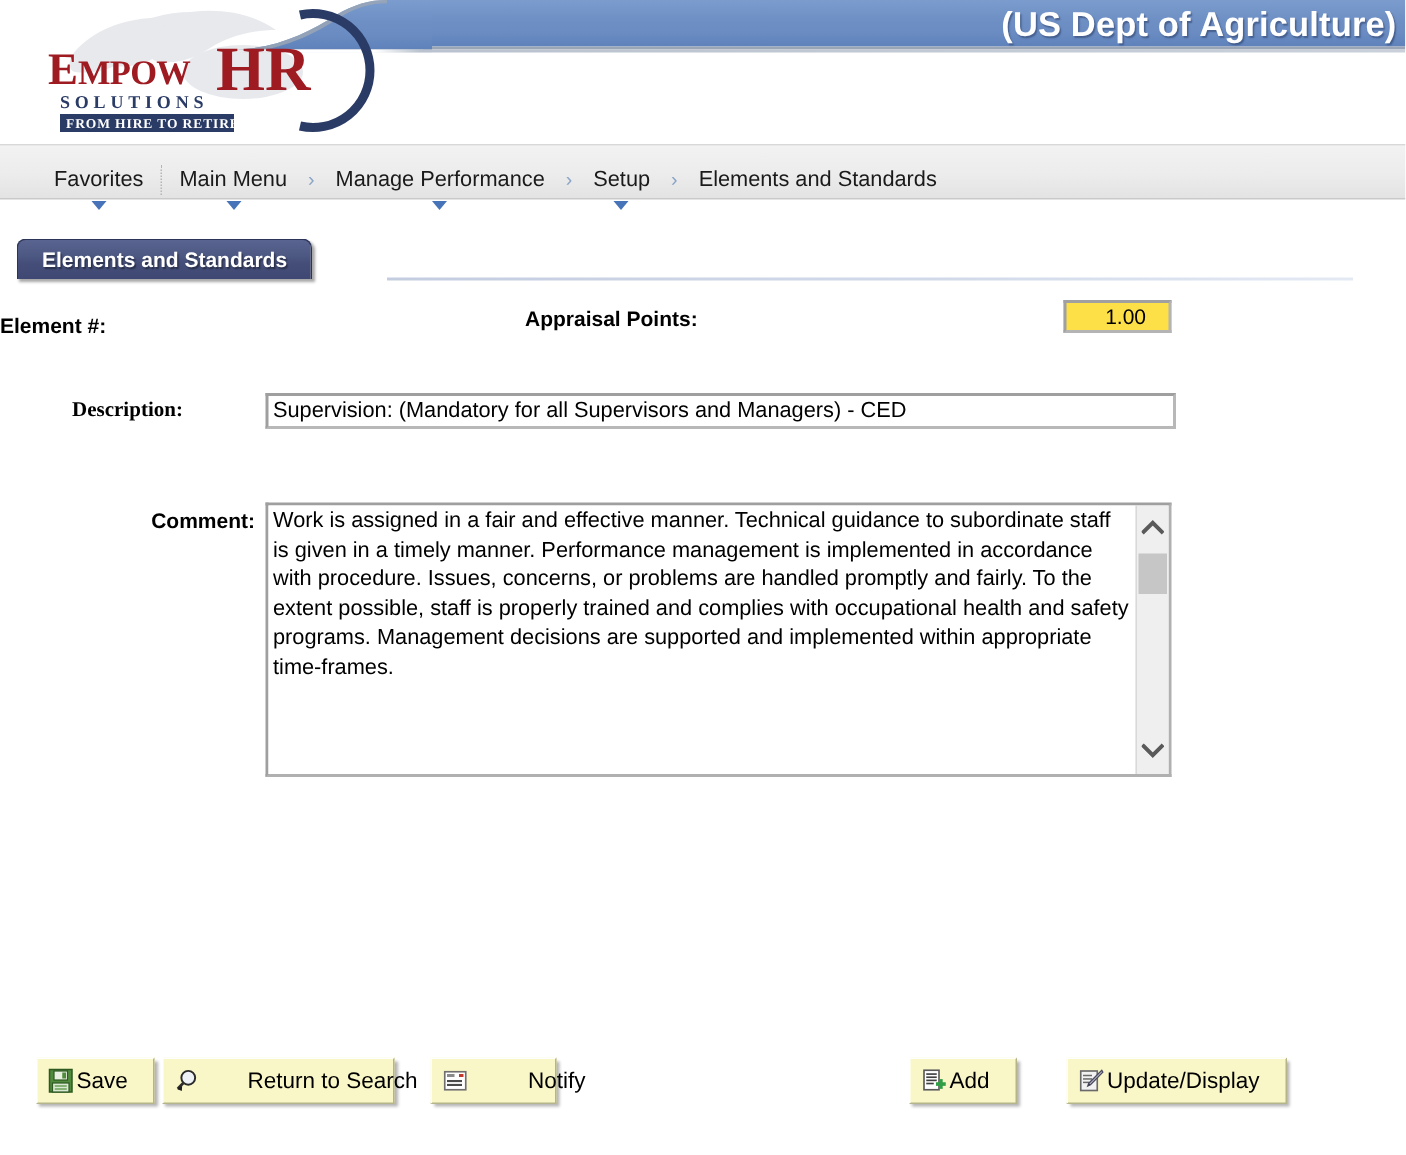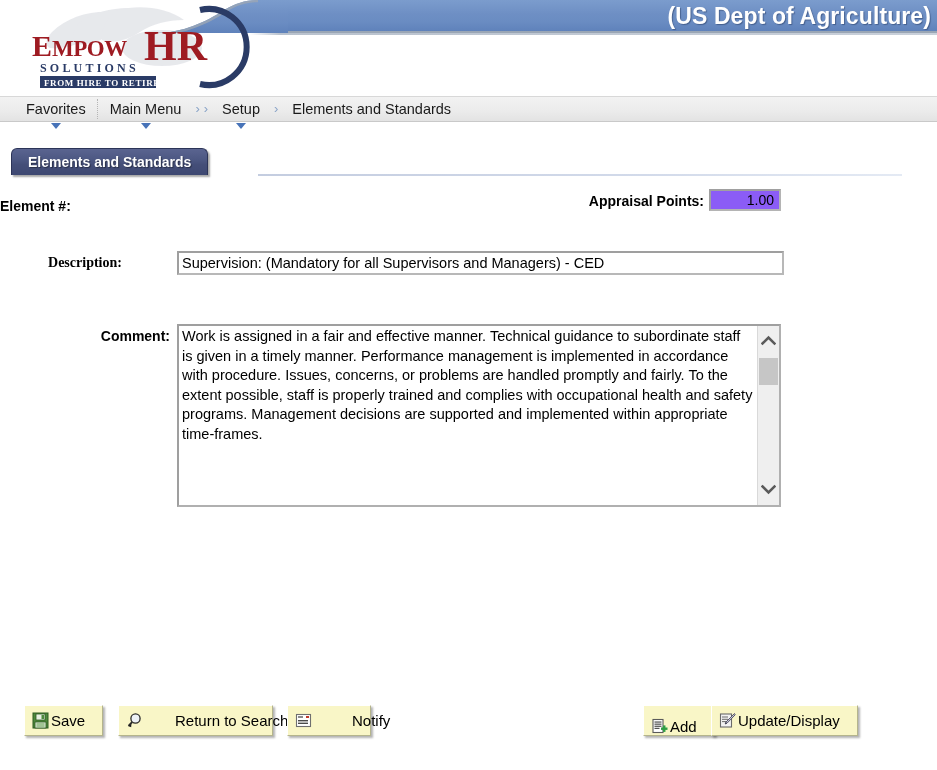--- a/index.html
+++ b/index.html
@@ -69,28 +69,28 @@
     left: 22px;
     top: 2px;
     width: 232px;
     height: 90px;
   }
   .logo svg { display: block; }
 
   
   .crumbbar {
     position: relative;
-    height: 26px;
+    height: 37px;
     background: linear-gradient(to bottom, #f2f2f2 0%, #ececec 55%, #e3e3e3 100%);
     border-top: 1px solid #d8d8d8;
     border-bottom: 1px solid #c9c9c9;
     box-sizing: border-box;
     display: flex;
     align-items: flex-end;
-    padding-left: 14px;
+    padding-left: 24px;
   }
   .crumb {
     position: relative;
     font-size: 14.5px;
     color: #1a1a1a;
     padding: 0 12px;
     line-height: 24px;
     white-space: nowrap;
     cursor: default;
   }
@@ -179,36 +179,36 @@
     left: 0;
     top: 18px;
     width: 170px;
     text-align: left;
   }
   .lbl-points {
     position: absolute;
     left: 350px;
     top: 13px;
     width: 354px;
-    text-align: right;
+    text-align: left;
   }
   .points-input {
     position: absolute;
     left: 709px;
     top: 9px;
     width: 72px;
     height: 22px;
     border: 2px solid #a0a0a0;
     border-right-color: #b4b4b4;
     border-bottom-color: #b4b4b4;
-    background: #8b5cf6;
+    background: #fde047;
     font-family: "Liberation Sans", sans-serif;
     font-size: 14px;
     text-align: right;
-    padding: 0 5px;
+    padding: 0 15px;
     box-sizing: border-box;
     color: #000;
   }
   .lbl-desc {
     position: absolute;
     left: 0;
     top: 75px;
     width: 170px;
     text-align: center;
     font-family: Liberation Serif, serif;
@@ -323,23 +323,23 @@
   }
   .btn .bicon {
     width: 17px;
     height: 17px;
     flex: none;
     display: block;
   }
   .btn .blabel { line-height: 17px; }
 
   #btn-save        { left: 24px;  width: 79px; }
-  #btn-return      { left: 118px; width: 155px; gap: 32px; }
+  #btn-return      { left: 108px; width: 155px; gap: 32px; }
   #btn-notify      { left: 287px; width: 84px; gap: 40px; }
-  #btn-add         { left: 643px; width: 72px; align-items: flex-end; }
+  #btn-add         { left: 606px; width: 72px; }
   #btn-update      { left: 711px; width: 147px; }
 </style>
 </head>
 <body>
 
 <div class="header">
 
   <div class="header-band"></div>
   <div class="header-band-curve">
     <svg width="192" height="35" viewBox="0 0 192 35" xmlns="http://www.w3.org/2000/svg">
@@ -392,20 +392,24 @@
     <span>Favorites</span>
     <span class="caret"></span>
   </div>
 
   <div class="crumb">
     <span>Main Menu</span>
     <span class="caret"></span>
   </div>
   <span class="crumb-arrow">›</span>
 
+  <div class="crumb">
+    <span>Manage Performance</span>
+    <span class="caret"></span>
+  </div>
   <span class="crumb-arrow">›</span>
 
   <div class="crumb">
     <span>Setup</span>
     <span class="caret"></span>
   </div>
   <span class="crumb-arrow">›</span>
 
   <div class="crumb">
     <span>Elements and Standards</span>

